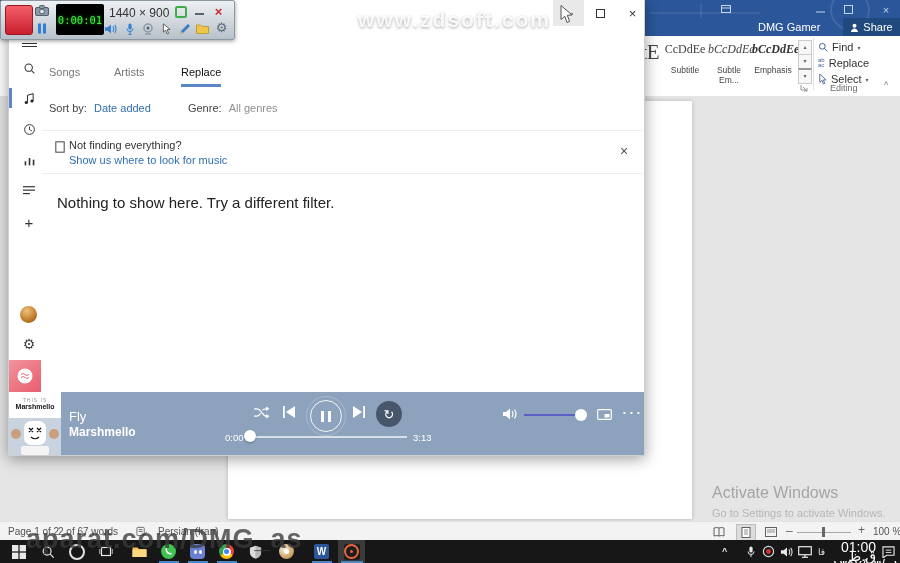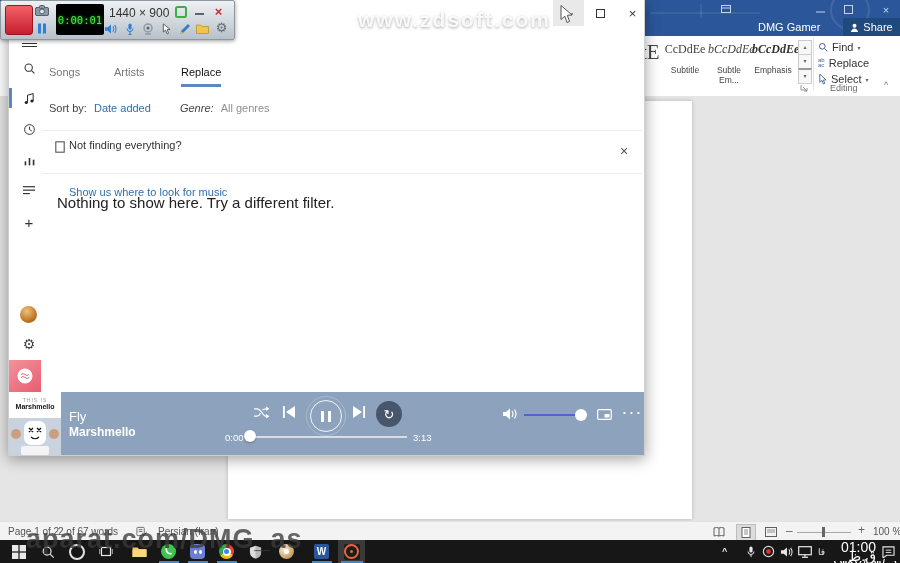--- a/index.html
+++ b/index.html
@@ -35,21 +35,21 @@
   .zoom-thumb{position:absolute;left:822px;top:5px;width:3px;height:10px;background:#666;}
   
   .groove{position:absolute;left:8px;top:0;width:635px;height:455px;background:#fff;z-index:20;
     box-shadow:0 3px 14px rgba(0,0,0,.38);border:1px solid #cfcfcf;border-top:none;}
   .g-capbtn{position:absolute;top:0;height:26px;width:31px;color:#333;font-size:11px;
     display:flex;align-items:center;justify-content:center;}
   .g-title{position:absolute;left:40px;top:26px;font-size:27px;font-weight:300;color:#1b1b1b;}
   .g-tab{position:absolute;top:66px;font-size:11px;color:#767676;padding-bottom:6px;}
   .g-tab.active{color:#111;border-bottom:3px solid #5b87c5;}
   .g-sortrow{position:absolute;left:40px;top:102px;font-size:11px;color:#444;}
-  .g-link{color:#2f6fb0;margin-top:32px;}
+  .g-link{color:#2f6fb0;}
   .g-muted{color:#8f8f8f;}
   .g-banner{position:absolute;left:33px;top:130px;width:600px;height:42px;border-top:1px solid #ededed;border-bottom:1px solid #ededed;}
   .g-empty{position:absolute;left:48px;top:194px;font-size:15px;color:#222;}
   .g-side-ico{position:absolute;left:8px;width:24px;height:16px;display:flex;align-items:center;justify-content:center;color:#2b2b2b;}
   .hline{width:15px;height:1.5px;background:#333;margin:1.6px 0;}
   .g-accent{position:absolute;left:0;top:88px;width:3px;height:20px;background:#5b87c5;}
   .np-tile{position:absolute;left:0;top:360px;width:32px;height:32px;background:linear-gradient(140deg,#f2939b,#e85d70);
     display:flex;align-items:center;justify-content:center;}
   .g-avatar{position:absolute;left:11px;top:306px;width:17px;height:17px;border-radius:50%;
     background:radial-gradient(circle at 40% 30%,#eec27b,#c07a28 60%,#7a4a12);}
@@ -178,20 +178,24 @@
     </div>
     <span class="grp-label" style="left:830px;top:47px;">Editing</span>
     <svg class="abs" style="left:800px;top:48px;" width="8" height="8" viewBox="0 0 8 8">
         <path d="M1 1 v5 h5 M3 3 l4 4 M7 4 v3 h-3" fill="none" stroke="#8a8a8a" stroke-width="0.9"></path>
       </svg>
     <span class="abs" style="left:884px;top:44px;font-size:9px;color:#777;">^</span>
   </div>
 
   <div class="wd-doc">
     <div class="wd-page"></div>
+    <div class="activate">
+      <div class="l1">Activate Windows</div>
+      <div class="l2">Go to Settings to activate Windows.</div>
+    </div>
   </div>
 
   <div class="wd-status">
     <span class="st-item" style="left:8px;">Page 1 of 2</span>
     <span class="st-item" style="left:58px;">2 of 67 words</span>
     <svg class="abs" style="left:136px;top:4px;" width="11" height="11" viewBox="0 0 12 12">
         <rect x="1" y="1.5" width="8" height="9" rx="1" fill="none" stroke="#666"></rect>
         <line x1="3" y1="4" x2="7" y2="4" stroke="#666"></line>
         <line x1="3" y1="6" x2="7" y2="6" stroke="#666"></line>
         <path d="M7 8 l2 2 l3-4" fill="none" stroke="#666"></path>
@@ -283,21 +287,21 @@
           <path d="M4 6.5 q2-2 4 0 t4 0 M4 9.5 q2-2 4 0 t4 0" stroke="#e86a7c" stroke-width="1" fill="none"></path>
         </svg>
     </div>
 
     <span class="g-tab" style="left:40px;">Songs</span>
     <span class="g-tab" style="left:105px;">Artists</span>
     <span class="g-tab active" style="left:172px;">Replace</span>
     <div class="g-sortrow">
       <span>Sort by:</span>
       <span class="g-link" style="margin-left:4px;">Date added</span>
-      <span style="margin-left:26px;font-style:italic;">Genre:</span>
+      <span style="margin-left:34px;">Genre:</span>
       <span class="g-muted" style="margin-left:4px;">All genres</span>
     </div>
 
     <div class="g-banner">
       <svg class="abs" style="left:13px;top:10px;" width="10" height="12" viewBox="0 0 10 12">
           <rect x="0.8" y="0.8" width="8.4" height="10.4" fill="none" stroke="#555" stroke-width="1.1"></rect>
         </svg>
       <div class="abs" style="left:27px;top:8px;font-size:11px;color:#333;">Not finding everything?</div>
       <div class="abs g-link" style="left:27px;top:23px;font-size:11px;">Show us where to look for music</div>
       <div class="abs" style="left:578px;top:12px;font-size:14px;color:#555;">×</div>

